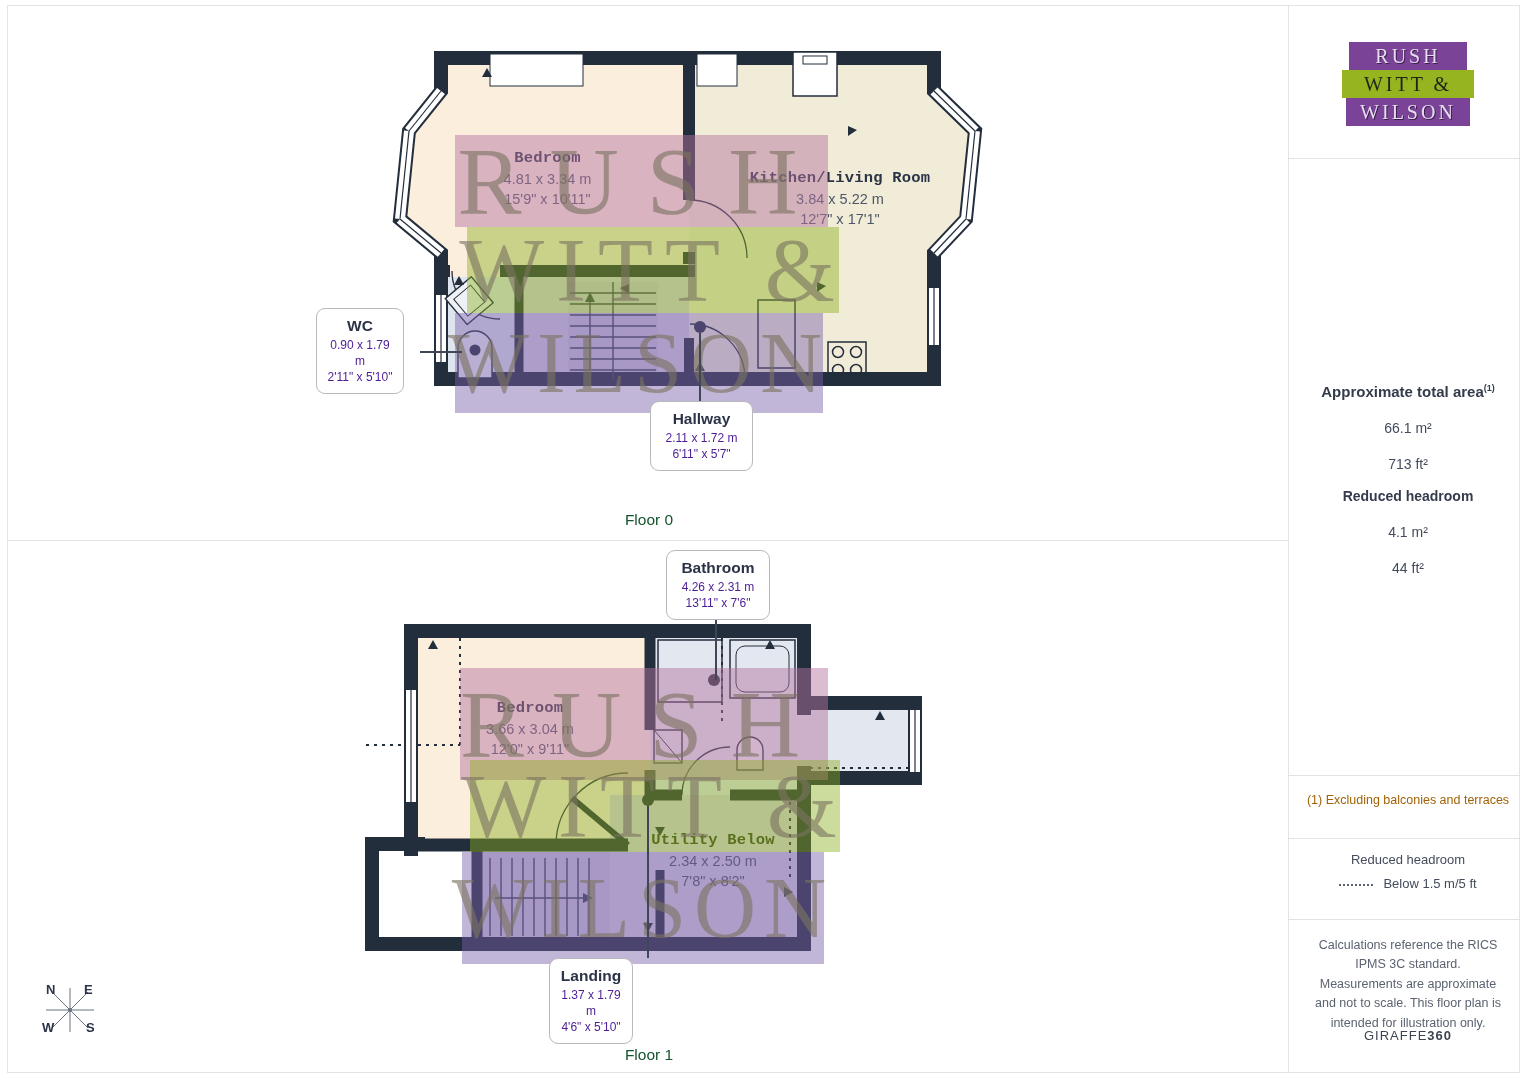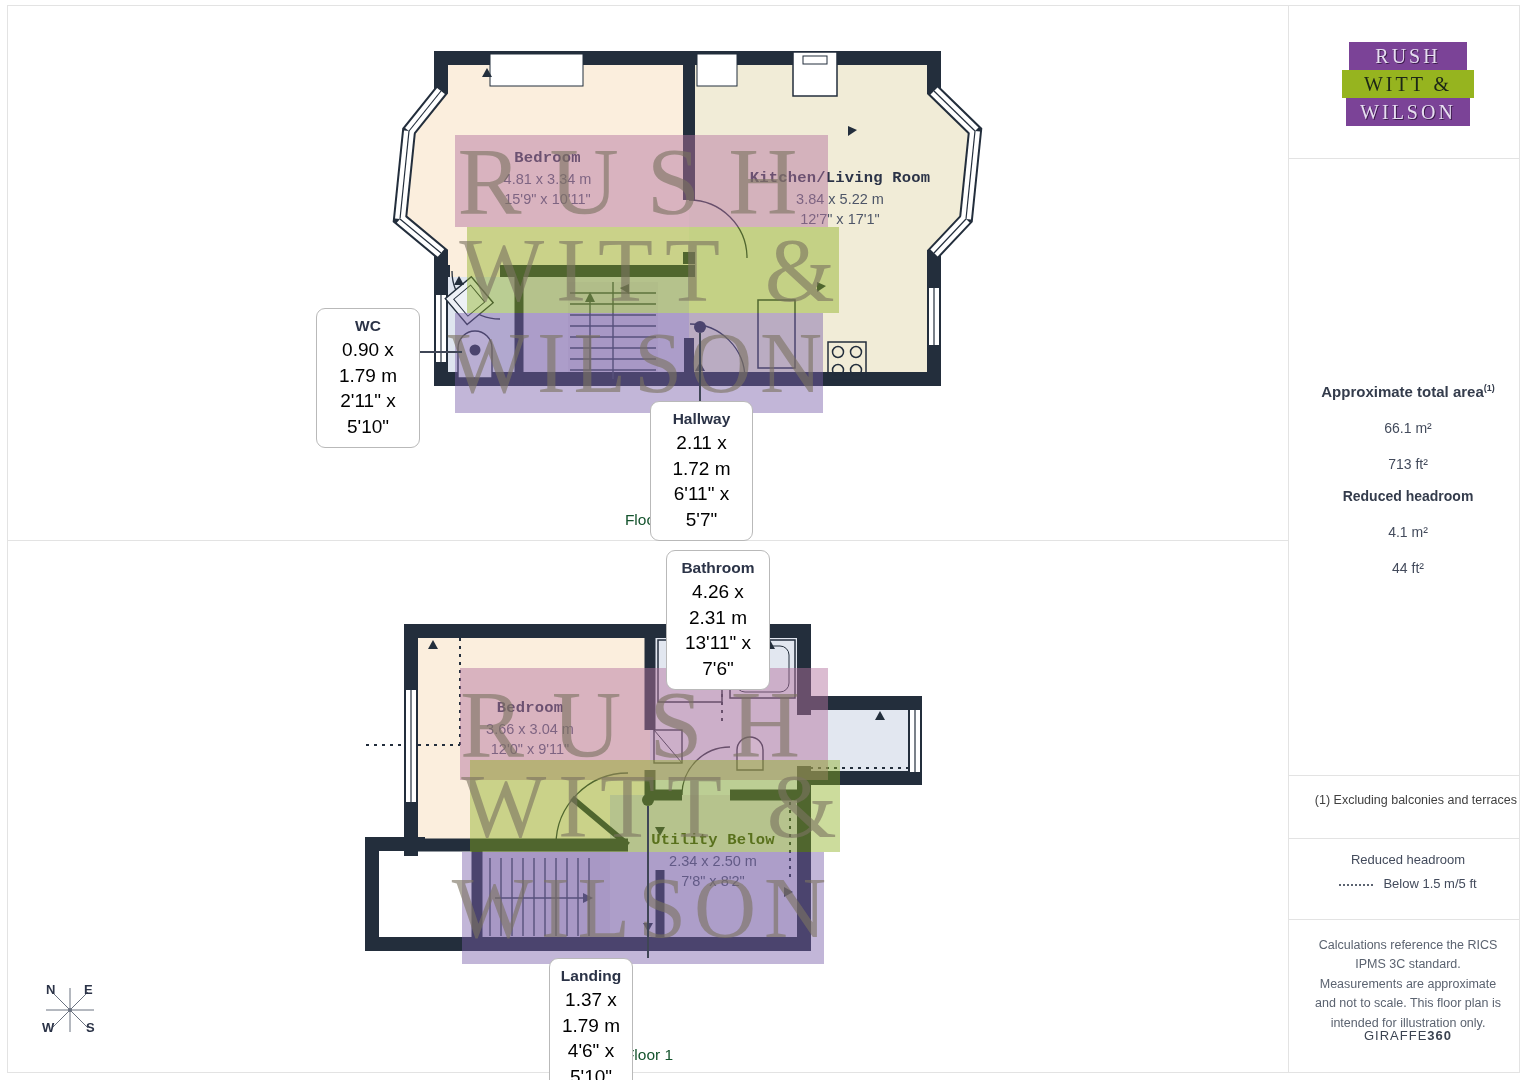--- a/index.html
+++ b/index.html
@@ -19,21 +19,21 @@
 
   
   .room-label { position:absolute; text-align:center; color:#2b3347; line-height:1.38; }
   .room-label .rn { font-weight:bold; font-size:15.5px; letter-spacing:.2px;font-family:Liberation Mono, monospace; }
   .room-label .rm, .room-label .ri { font-size:14.5px; color:#4e5668; }
 
   
   .callout { position:absolute; background:#fff; border:1px solid #b9b9b9; border-radius:9px;
              text-align:center; padding:7px 10px 8px; color:#2b3347; line-height:1.35; z-index:6; }
   .callout .rn { font-weight:bold; font-size:15.5px; }
-  .callout .rm, .callout .ri { font-size:19px; color:#000000; }
+  .callout .rm, .callout .ri { font-size:12px; color:#4c1d95; }
   .conn { position:absolute; background:#3f4656; z-index:5; }
 
   
   .floor-caption { position:absolute; width:220px; text-align:center; font-weight:normal;
                    font-size:15.5px; color:#14532d; }
 
   
   .band { position:absolute; display:flex; align-items:center; justify-content:center;
           font-family:"Liberation Serif", serif; color:rgba(122,114,97,.62);
           z-index:4; pointer-events:none; overflow:visible; white-space:nowrap; }
@@ -51,22 +51,22 @@
   #sidebar { position:absolute; left:1289px; top:0; width:238px; height:1080px; }
   #logo { position:absolute; left:50%; top:42px; transform:translateX(-50%);
           font-family:"Liberation Serif", serif; text-align:center; }
   .logo-row { margin:0 auto; display:flex; align-items:center; justify-content:center;
               height:28px; font-size:20px; letter-spacing:3px; font-weight:500; }
   .logo-purple { background:#7b4397; color:#e6ddf0; text-shadow:1px 1px 0 rgba(30,10,40,.7); }
   .logo-green  { background:#96b41f; color:#1d2717; }
   #area-block { position:absolute; left:0; top:383px; width:238px; text-align:center; color:#3c4452; }
   .sb-title { font-weight:bold; font-size:15px; color:#343c4c; }
   .sb-val { font-size:14px; margin-top:20px; color:#434b5c; }
-  #note1 { position:absolute; left:10px; top:793px; width:218px; text-align:right;
-           font-size:12.5px; color:#404040; }
+  #note1 { position:absolute; left:10px; top:793px; width:218px; text-align:center;
+           font-size:12.5px; color:#a16207; }
   #legend { position:absolute; left:0; top:852px; width:238px; text-align:center;
             font-size:13px; color:#434b5c; }
   #legend .dotted { display:inline-block; width:34px; border-top:2px dotted #5b6370;
                     vertical-align:middle; margin-right:10px; }
   #disclaimer { position:absolute; left:24px; top:936px; width:190px; text-align:center;
                 font-size:12.5px; line-height:1.55; color:#5b6370; }
   #brand { position:absolute; left:0; top:1028px; width:238px; text-align:center;
            font-size:13px; letter-spacing:1px; color:#3c4452; }
   #brand .b2 { font-weight:bold; }
   sup { font-size:9px; }
@@ -175,21 +175,21 @@
     <div class="rn">Bedroom</div>
     <div class="rm">4.81 x 3.34 m</div>
     <div class="ri">15'9" x 10'11"</div>
   </div>
   <div class="room-label" style="left:740px; top:168px; width:200px;">
     <div class="rn">Kitchen/Living Room</div>
     <div class="rm">3.84 x 5.22 m</div>
     <div class="ri">12'7" x 17'1"</div>
   </div>
   <div class="conn" style="left:420px; top:351px; width:42px; height:2px;"></div>
-  <div class="callout" style="left:316px; top:308px; width:104px;">
+  <div class="callout" style="left:316px; top:308px; width:88px;">
     <div class="rn">WC</div>
     <div class="rm">0.90 x 1.79 m</div>
     <div class="ri">2'11" x 5'10"</div>
   </div>
   <div class="conn" style="left:699px; top:333px; width:2px; height:70px;"></div>
   <div class="callout" style="left:650px; top:401px; width:103px;">
     <div class="rn">Hallway</div>
     <div class="rm">2.11 x 1.72 m</div>
     <div class="ri">6'11" x 5'7"</div>
   </div>

